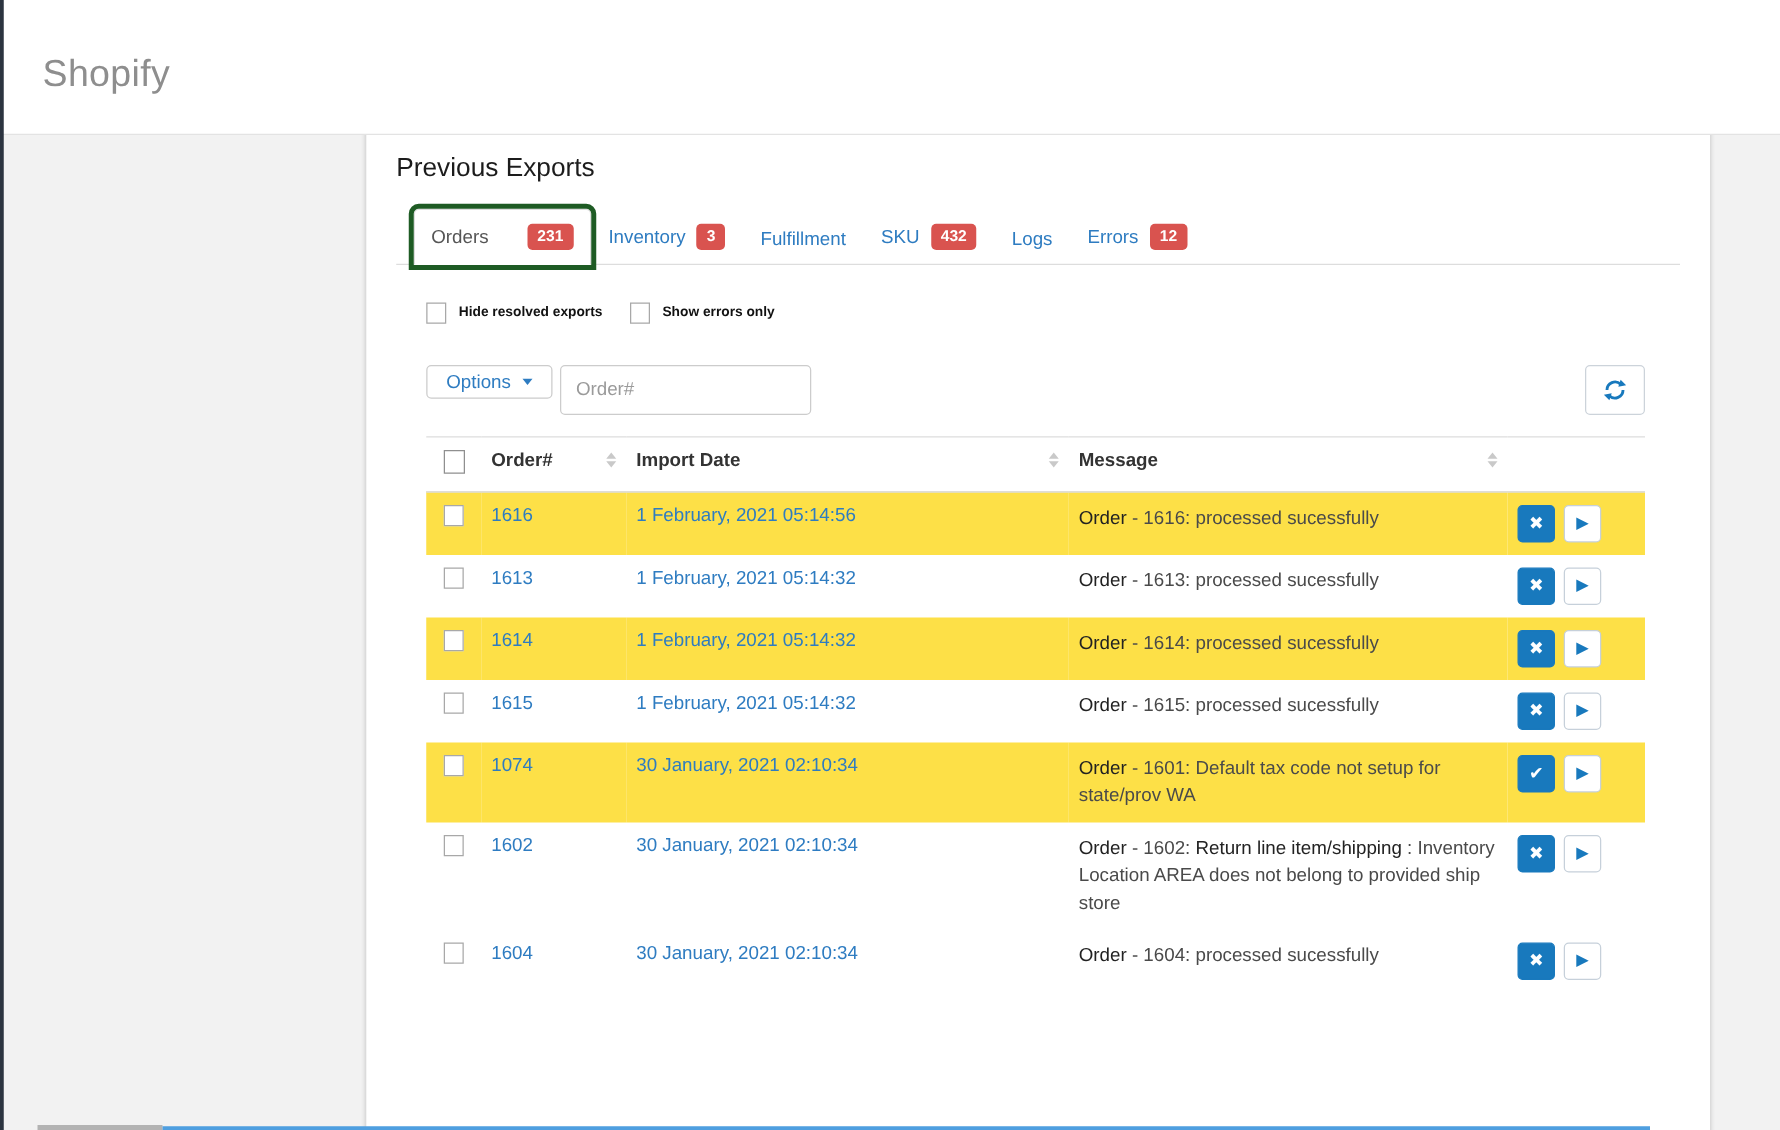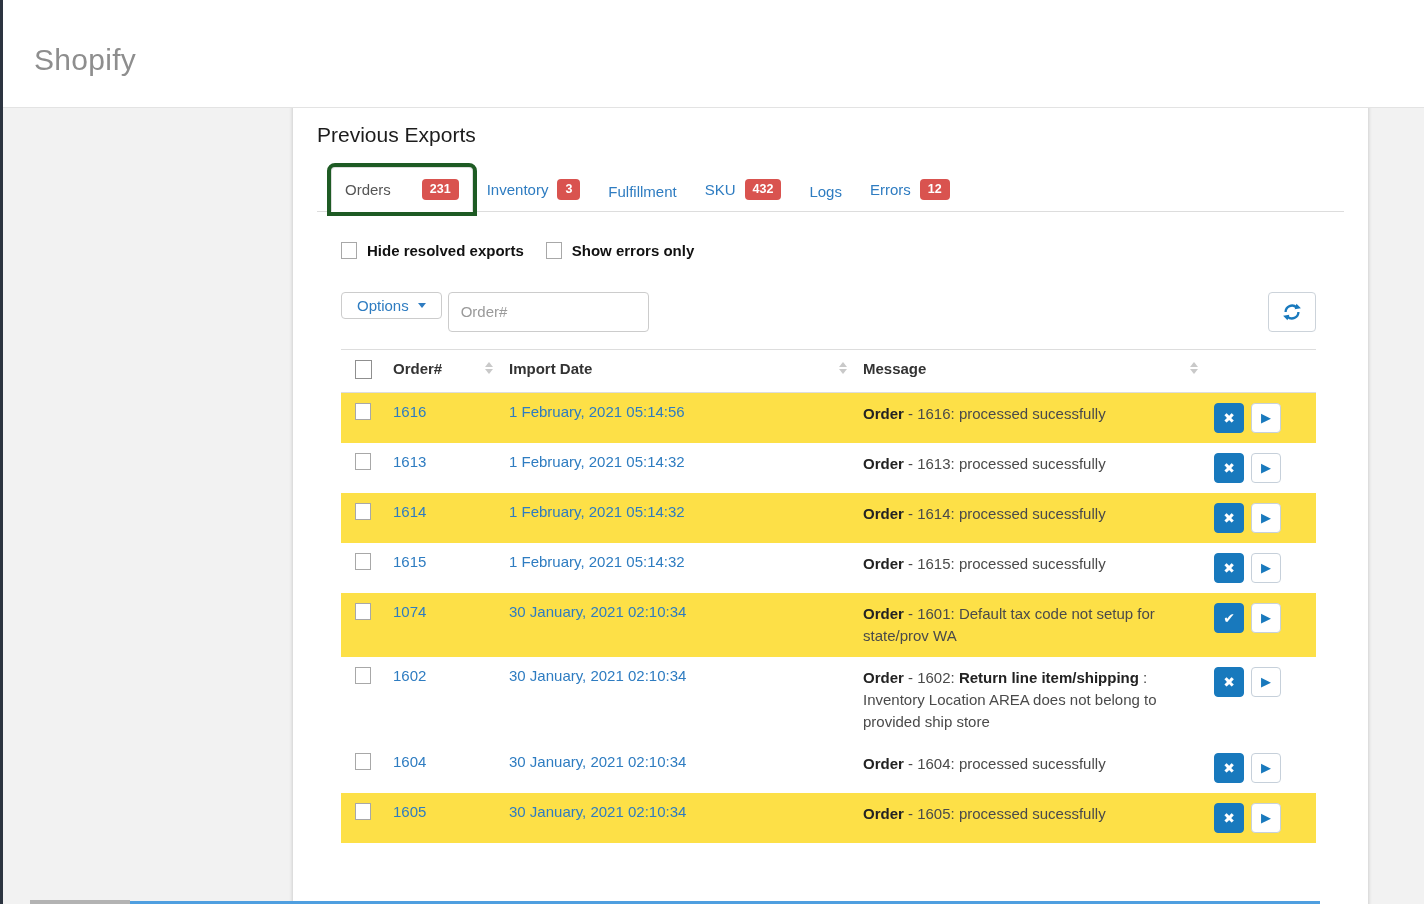--- a/index.html
+++ b/index.html
@@ -21,21 +21,21 @@
   .tabs { display:flex; align-items:flex-end; border-bottom:1px solid #ddd; padding-left:14px; position:relative; }
   .tab { display:flex; align-items:center; gap:9px; padding:11px 13px; font-size:15px;
          color:var(--link-blue,#2e7cc1); border:1px solid transparent; border-radius:4px 4px 0 0;
          margin-bottom:-1px; cursor:pointer; white-space:nowrap; }
   .tab.active { background:#fff; border-color:#ddd #ddd #fff #ddd; color:#555;gap:31px; }
   .tab.highlighted { outline:4px solid var(--highlight-green,#1e5b24); outline-offset:0px; }
   .badge { background:var(--badge-red,#d9534f); color:#fff; font-weight:700; font-size:12.5px;
            padding:4px 8px; border-radius:4px; line-height:1; }
 
   .checks { margin:30px 0 0 24px; display:flex; gap:22px; }
-  .check-group { display:flex; align-items:center; gap:10px; font-weight:700; font-size:15px; color:#111; cursor:pointer; }
+  .check-group { display:flex; align-items:center; gap:10px; font-weight:700; font-size:11px; color:#111; cursor:pointer; }
   .cbx { width:16px; height:17px; border:1px solid #a8a8a8; background:#fff; display:inline-block; flex:none; }
   .cbx.hdr { width:17px; height:19px; border-color:#8f8f8f; }
 
   .filter-row { margin:33px 24px 0; position:relative; display:flex; gap:6px; height:40px; }
   .btn { background:#fff; cursor:pointer; }
   .btn.options { display:flex; align-items:center; gap:9px; padding:0 15px; height:27px;
                  border:1px solid #ccc; border-radius:4px; color:var(--link-blue,#2e7cc1); font-size:15px; }
   .caret { width:0; height:0; border-left:4.5px solid transparent; border-right:4.5px solid transparent;
            border-top:5px solid currentColor; display:inline-block; }
   .txt { width:201px; height:40px; border:1px solid #ccc; border-radius:4px; padding:0 12px;
@@ -47,21 +47,21 @@
   table.grid { margin:17px 24px 0; border-collapse:collapse; width:975px; table-layout:fixed; font-size:15px; }
   .grid th, .grid td { padding:10px 8px; vertical-align:top; text-align:left; }
   .grid thead tr { border-top:1px solid #ddd; border-bottom:1px solid #ddd; }
   .grid th { font-weight:700; color:#333; }
   .th-flex { display:flex; align-items:center; justify-content:space-between; }
   .grid tbody tr.striped { background:#fde047; }
   .c-check { padding-left:14px !important; }
   .lnk { color:var(--link-blue,#2e7cc1); text-decoration:none; cursor:pointer; }
   .date { color:var(--link-blue,#2e7cc1); }
   .c-msg { color:#4a4a4a; line-height:22px; }
-  .c-msg .b { font-weight:700; color:#222; }
+  .c-msg .b { font-weight:400; color:#222; }
 
   .sort { display:inline-flex; flex-direction:column; gap:2px; cursor:pointer; }
   .sort i { display:block; width:0; height:0; border-left:4px solid transparent; border-right:4px solid transparent; }
   .sort .up { border-bottom:5px solid #c9c9c9; }
   .sort .down { border-top:5px solid #c9c9c9; }
 
   .act { width:30px; height:30px; border-radius:4px; border:1px solid transparent; display:inline-flex;
          align-items:center; justify-content:center; cursor:pointer; vertical-align:top; padding:0; }
   .act.solid { background:var(--accent-blue,#1879bd); border-color:var(--accent-blue,#1879bd); }
   .act.solid .glyph { color:#fff; font-size:14px; font-weight:700; font-family:"DejaVu Sans",sans-serif; line-height:1; }
@@ -250,31 +250,20 @@
             <td class="c-check"><span class="cbx"></span></td>
             <td><a class="lnk">1604</a></td>
             <td><span class="date">30 January, 2021 02:10:34</span></td>
             <td class="c-msg"><span class="b">Order</span><span> - 1604: processed sucessfully</span></td>
             <td class="c-act"><button class="act solid">
                 <span class="glyph">✖</span>
               </button><button class="act ghost">
                 <span class="glyph play">▶</span>
               </button></td>
           </tr>
-          <tr class="striped">
-            <td class="c-check"><span class="cbx"></span></td>
-            <td><a class="lnk">1605</a></td>
-            <td><span class="date">30 January, 2021 02:10:34</span></td>
-            <td class="c-msg"><span class="b">Order</span><span> - 1605: processed sucessfully</span></td>
-            <td class="c-act"><button class="act solid">
-                <span class="glyph">✖</span>
-              </button><button class="act ghost">
-                <span class="glyph play">▶</span>
-              </button></td>
-          </tr>
           <tr>
             <td class="c-check"></td>
             <td></td>
             <td></td>
             <td class="c-msg"></td>
             <td class="c-act"></td>
           </tr>
         </tbody>
     </table>
   </section>

